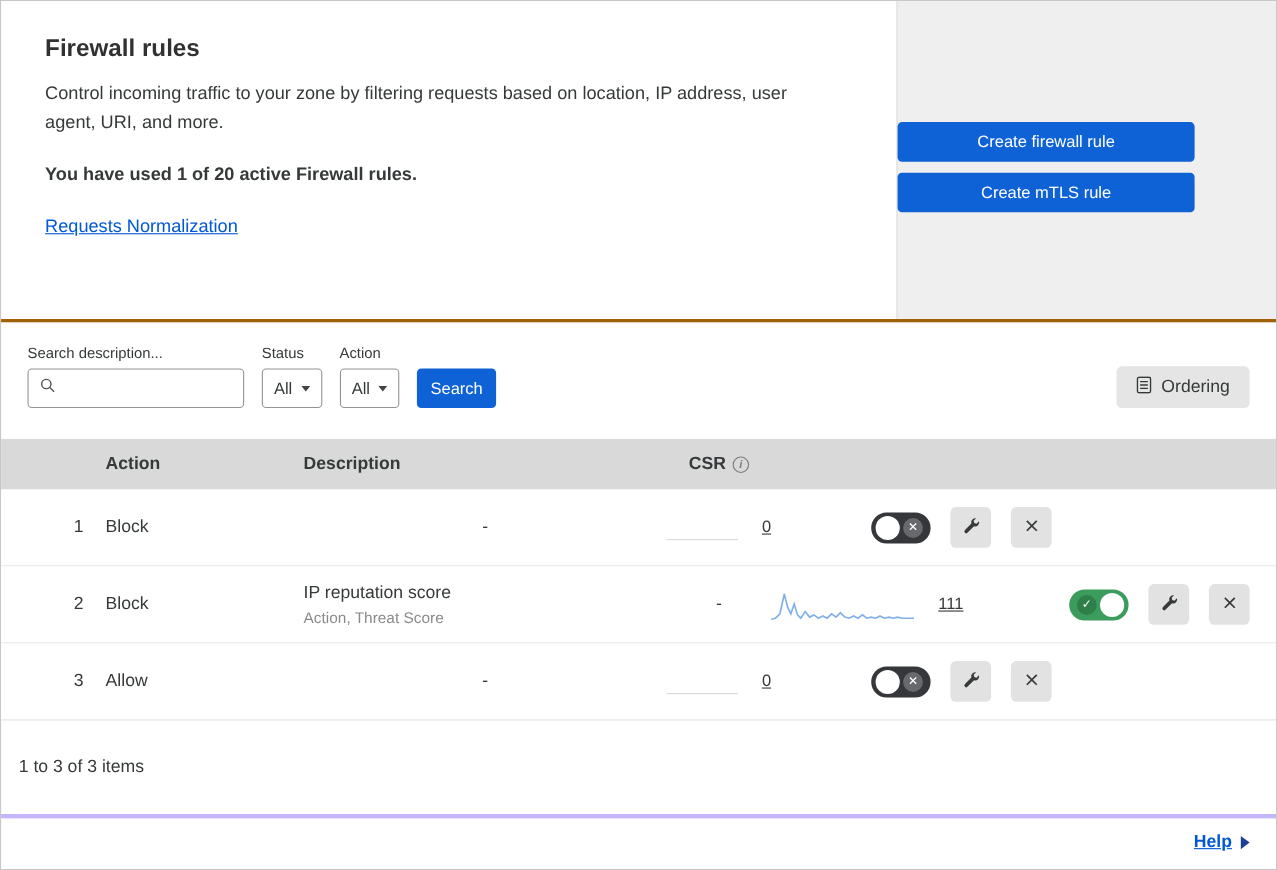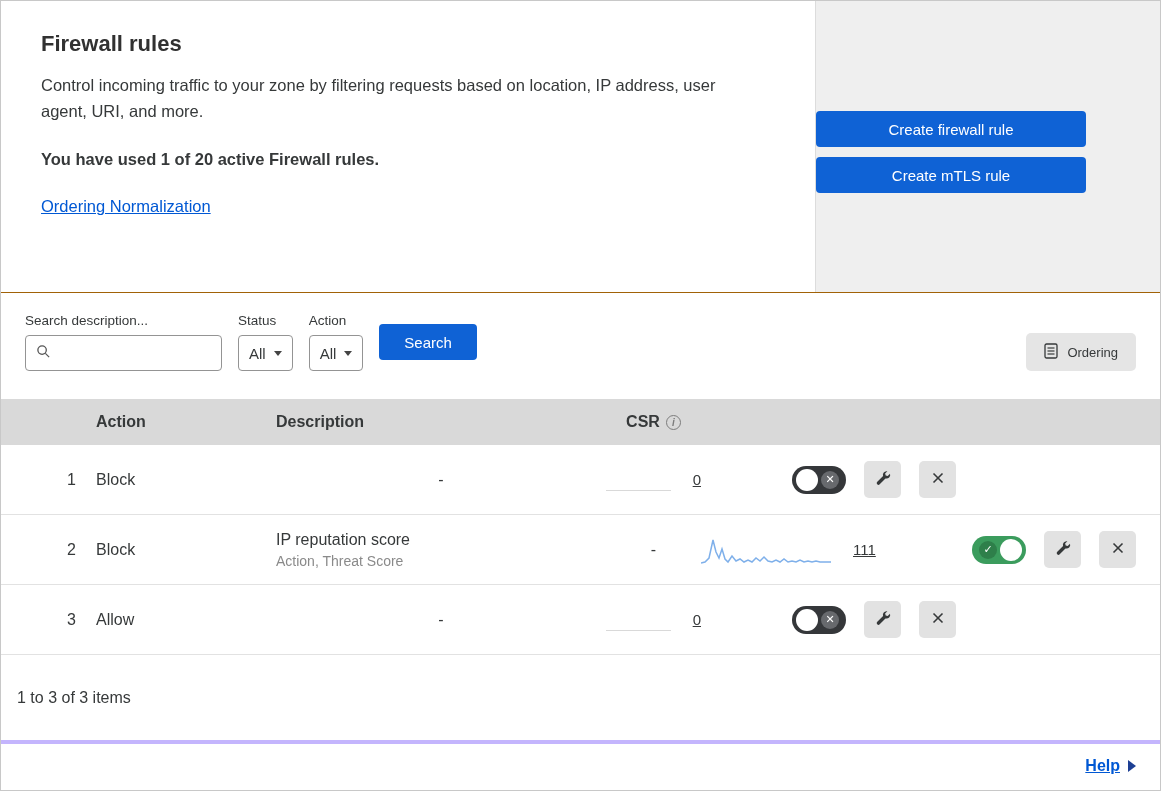--- a/index.html
+++ b/index.html
@@ -14,21 +14,21 @@
     border: 1px solid #c8c8c8;
     background: #fff;
     display: flex;
     flex-direction: column;
   }
 
   
   .top {
     display: flex;
     height: 292px;
-    border-bottom: 1px solid #a16207;
+    border-bottom: 3px solid #a16207;
     flex: 0 0 auto;
   }
   .intro { flex: 1; padding: 30px 40px; }
   .intro h1 { font-size: 22px; font-weight: 600; color: #313131; margin-bottom: 16px; }
   .intro .desc { font-size: 16.5px; line-height: 1.55; max-width: 720px; margin-bottom: 26px; }
   .intro .usage { font-size: 16.5px; font-weight: 700; margin-bottom: 28px; }
   .intro .norm { font-size: 16.5px; margin-bottom: 8px; }
   .intro .norm strong { font-weight: 700; }
   .link { color: #0058d4; text-decoration: underline; font-size: 16.5px; cursor: pointer; }
 
@@ -54,21 +54,21 @@
     background: #0f62d5;
     color: #fff;
     font-size: 15px;
   }
 
   
   .filterbar {
     position: relative;
     padding: 20px 24px 28px;
     display: flex;
-    align-items: center;
+    align-items: flex-end;
     gap: 16px;
     flex: 0 0 auto;
   }
   .fgroup { display: flex; flex-direction: column; }
   .fgroup label { font-size: 13.5px; margin-bottom: 7px; color: #36393a; }
   .searchbox {
     width: 197px; height: 36px;
     border: 1px solid #949494; border-radius: 4px;
     display: flex; align-items: center;
     padding: 0 10px; gap: 6px; background: #fff;
@@ -80,27 +80,27 @@
     display: flex; align-items: center; gap: 8px;
     padding: 0 10px; font-size: 15px; cursor: pointer;
   }
   .caret {
     width: 0; height: 0;
     border-left: 4px solid transparent;
     border-right: 4px solid transparent;
     border-top: 5px solid #444;
   }
   .btn.search {
-    height: 36px; padding: 0 25px; font-size: 15px;
+    height: 36px; padding: 0 12px; font-size: 15px;
     background: #0f62d5; color: #fff;
   }
   .btn.ordering {
     position: absolute; right: 24px; bottom: 28px;
     height: 38px; padding: 0 18px;
-    background: #e5e5e5; color: #36393a; font-size: 13px;
+    background: #e5e5e5; color: #36393a; font-size: 16px;
     display: flex; align-items: center; gap: 9px;
     border-radius: 5px;
   }
 
   
   .thead, .trow {
     display: grid;
     grid-template-columns: 95px 180px 330px 95px 255px 1fr;
     align-items: center;
     padding-right: 24px;
@@ -200,21 +200,21 @@
 </head>
 <body>
 
 <div class="card">
 
   <div class="top">
     <div class="intro">
       <h1>Firewall rules</h1>
       <p class="desc">Control incoming traffic to your zone by filtering requests based on location, IP address, user agent, URI, and more.</p>
       <p class="usage">You have used 1 of 20 active Firewall rules.</p>
-      <a class="link" href="#">Ordering Normalization</a>
+      <a class="link" href="#">Requests Normalization</a>
     </div>
     <div class="side">
       <button class="btn primary">Create firewall rule</button>
       <button class="btn primary">Create mTLS rule</button>
     </div>
   </div>
 
   <div class="filterbar">
     <div class="fgroup">
       <label>Search description...</label>

